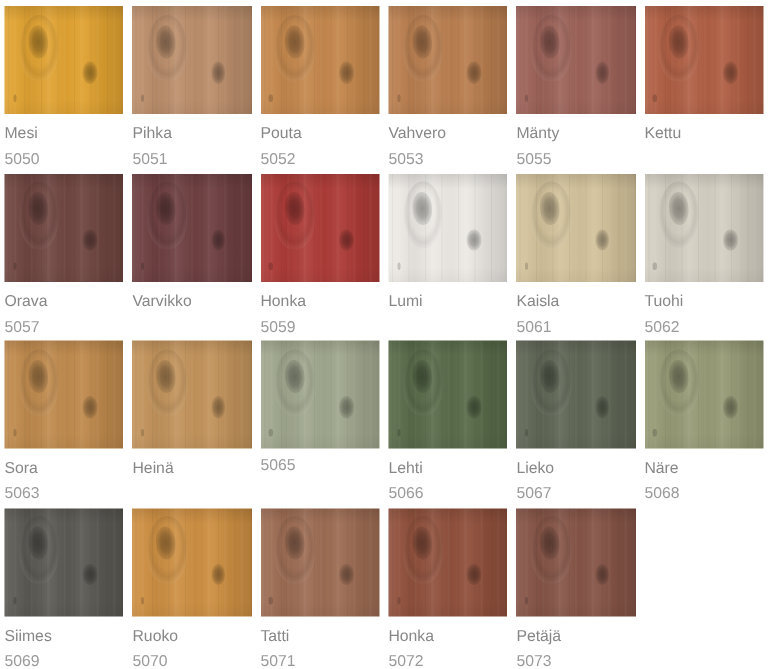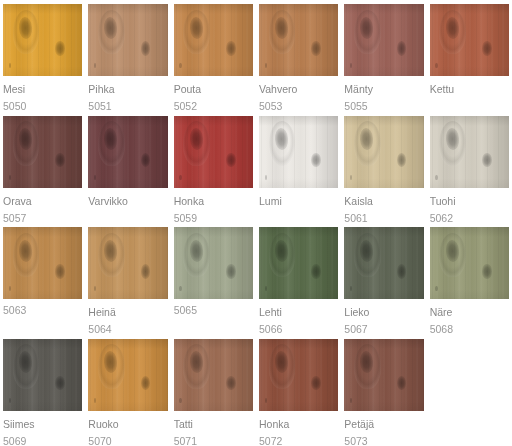--- a/index.html
+++ b/index.html
@@ -321,34 +321,34 @@
     <div class="swatch-cell">
       <div class="chip" style="background-color: rgb(191, 138, 77);">
         <div class="grain-bands"></div>
         <div class="grain-lines"></div>
         <div class="grain-shade"></div>
         <div class="knot-halo"></div>
         <div class="knot primary"></div>
         <div class="knot secondary"></div>
         <div class="fleck"></div>
       </div>
+      <div class="swatch-name">Sora</div>
       <div class="swatch-code">5063</div>
     </div>
     <div class="swatch-cell">
       <div class="chip" style="background-color: rgb(194, 147, 91);">
         <div class="grain-bands"></div>
         <div class="grain-lines"></div>
         <div class="grain-shade"></div>
         <div class="knot-halo"></div>
         <div class="knot primary"></div>
         <div class="knot secondary"></div>
         <div class="fleck"></div>
       </div>
       <div class="swatch-name">Heinä</div>
-      <div class="swatch-code">5064</div>
     </div>
     <div class="swatch-cell">
       <div class="chip" style="background-color: rgb(160, 167, 142);">
         <div class="grain-bands"></div>
         <div class="grain-lines"></div>
         <div class="grain-shade"></div>
         <div class="knot-halo"></div>
         <div class="knot primary"></div>
         <div class="knot secondary"></div>
         <div class="fleck"></div>

